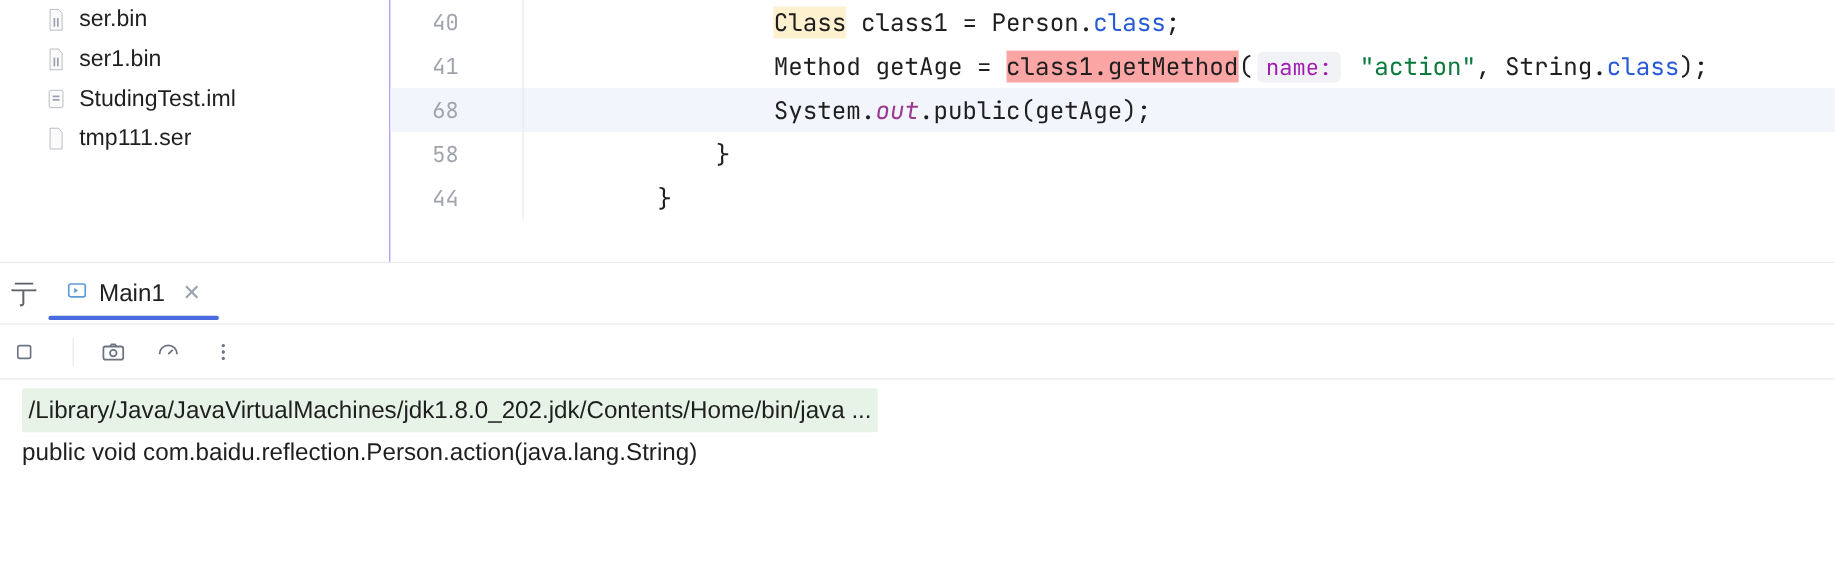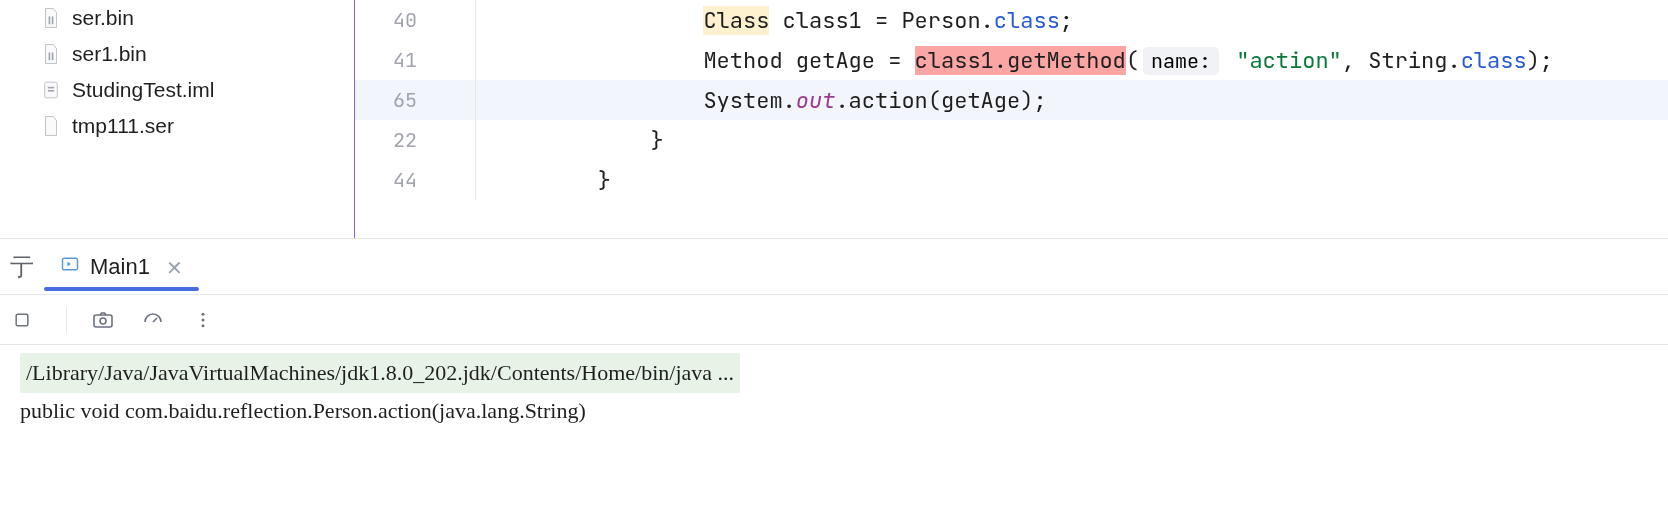--- a/index.html
+++ b/index.html
@@ -83,21 +83,21 @@
     padding-left: 0;
   }
   
   .hl-class { background: #fdf1cf; }
   .hl-call  { background: #fca5a5; }
   .k-blue   { color: #2a5bd7; }
   .k-purple { color: #9b3b8f; font-style: italic; margin-top: 48px; }
   .k-green  { color: #0b7a3d; }
   .param-hint {
     background: #f0f2f5;
-    color: #000000;
+    color: #a21caf;
     border-radius: 5px;
     padding: 1px 8px;
     margin: 0 4px;
     font-size: 20px;
   }
   
   .run-panel {
     border-top: 1px solid #e5e7eb;
     display: flex;
     flex-direction: column;
@@ -113,21 +113,21 @@
   .run-tabs .left-slot {
     width: 44px;
     display:flex;
     justify-content:center;
     font-family: sans-serif;
     font-size: 24px;
     color: #5f6368;
   }
   .run-tab {
     display: flex;
-    align-items: flex-end;
+    align-items: flex-start;
     gap: 10px;
     padding: 10px 16px;
     font-size: 22px;
     color: #1f1f1f;
     position: relative;
   }
   .run-tab.active::after {
     content: "";
     position: absolute;
     left: 0; right: 0; bottom: -1px;
@@ -146,21 +146,21 @@
   }
   .tool-row .slot { width:44px; display:flex; justify-content:center; }
   .tool-btn {
     width: 28px; height: 28px;
     display: inline-flex; align-items:center; justify-content:center;
     color: #6b7280;
     cursor: pointer;
   }
   .vsep { width:1px; height:26px; background:#e5e7eb; }
   .console {
-    font-family: Liberation Serif, serif;
+    font-family: Liberation Sans, sans-serif;
     font-size: 22px;
     padding: 8px 20px;
     line-height: 36px;
   }
   .console .cmd { background: #e7f3e7; display: inline-block; padding: 2px 6px; border-radius:2px; }
 </style>
 </head>
 <body>
 
 <div class="top-area">
@@ -213,26 +213,26 @@
         <div class="gutter">40</div>
         <div class="sep"></div>
         <div class="code"><span>            </span><span class="hl-class">Class</span><span> class1 = Person.</span><span class="k-blue">class</span><span>;</span></div>
       </div>
       <div class="code-line">
         <div class="gutter">41</div>
         <div class="sep"></div>
         <div class="code"><span>            </span><span>Method getAge = </span><span class="hl-call">class1.getMethod</span><span>(</span><span class="param-hint">name:</span><span> </span><span class="k-green">"action"</span><span>, String.</span><span class="k-blue">class</span><span>);</span></div>
       </div>
       <div class="code-line current">
-        <div class="gutter">65</div>
-        <div class="sep"></div>
-        <div class="code"><span>            </span><span>System.</span><span class="k-purple">out</span><span>.action(getAge);</span></div>
-      </div>
-      <div class="code-line">
-        <div class="gutter">22</div>
+        <div class="gutter">68</div>
+        <div class="sep"></div>
+        <div class="code"><span>            </span><span>System.</span><span class="k-purple">out</span><span>.public(getAge);</span></div>
+      </div>
+      <div class="code-line">
+        <div class="gutter">58</div>
         <div class="sep"></div>
         <div class="code"><span>        </span><span>}</span></div>
       </div>
       <div class="code-line">
         <div class="gutter">44</div>
         <div class="sep"></div>
         <div class="code"><span>    </span><span>}</span></div>
       </div>
     </div>
 </div>

